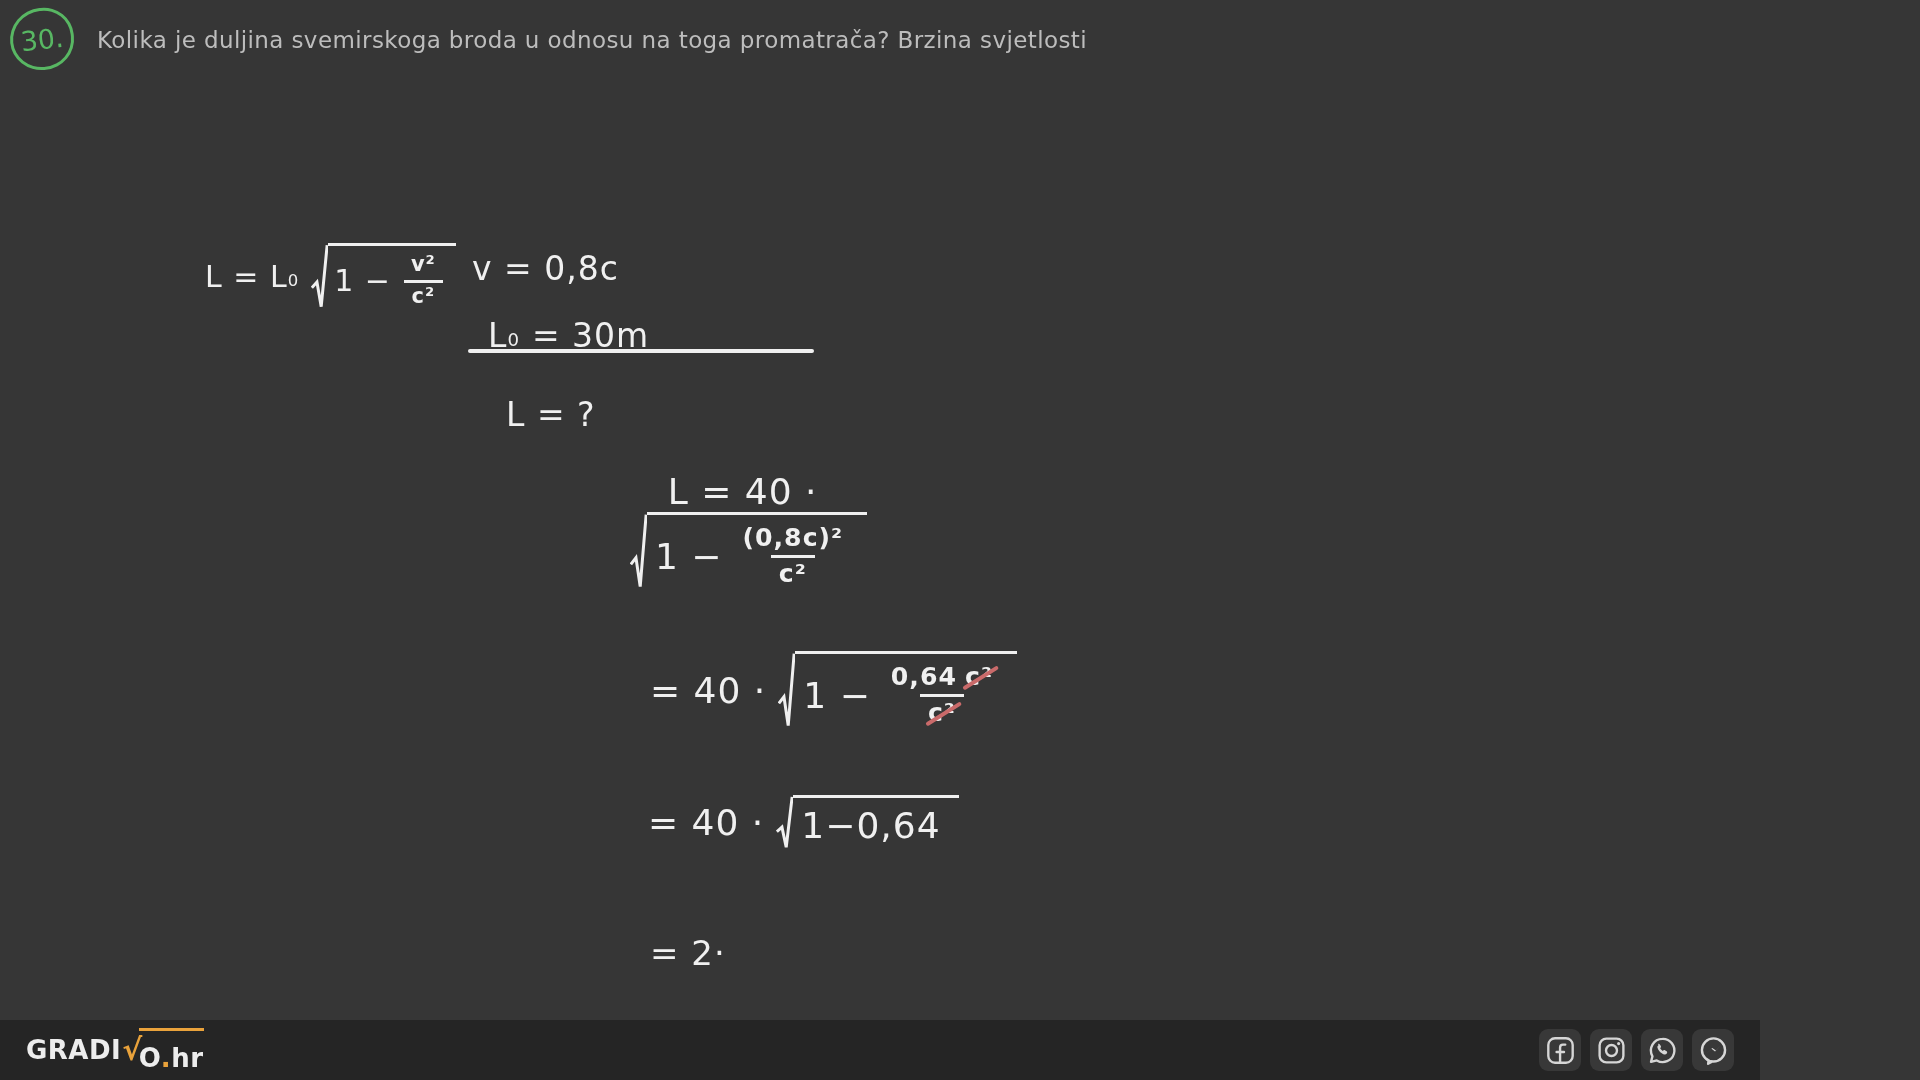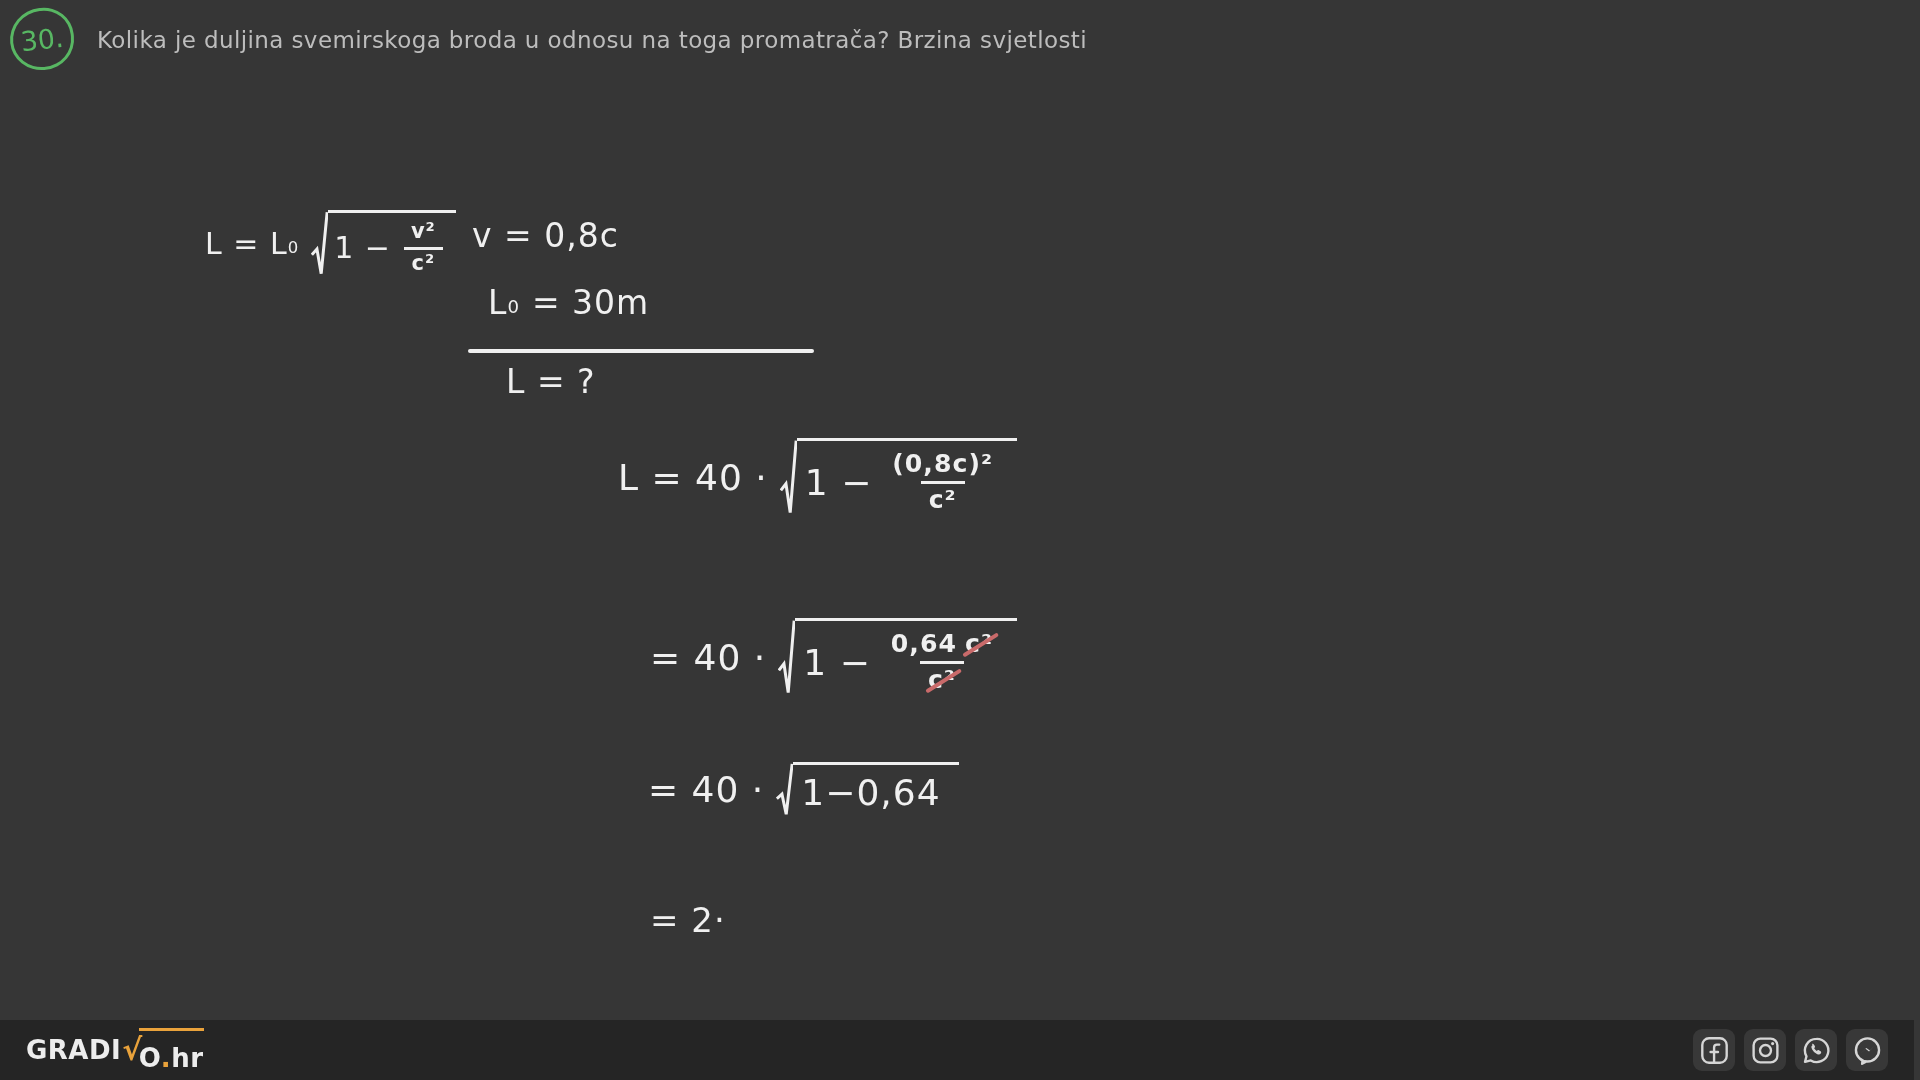--- a/index.html
+++ b/index.html
@@ -18,21 +18,21 @@
     display:flex;align-items:center;justify-content:center;
     color:var(--accent_green);font-size:27px;transform:rotate(-6deg);}
 
   
   .prob-text{position:absolute;left:97px;top:21px;color:var(--problem_text);
     font-size:23px;letter-spacing:.4px;}
   .prob-text .pline{height:38.5px;line-height:38.5px;white-space:nowrap;}
 
   
   .fx{position:absolute;display:flex;align-items:center;color:var(--ink);
-    white-space:nowrap;letter-spacing:1px;}
+    white-space:nowrap;letter-spacing:1px;margin-top:33px;}
   .fx .sp{margin-left:12px;}
   sub{font-size:.55em;transform:translateY(4px);display:inline-block;}
 
   .sqrt{display:flex;align-items:stretch;margin-left:12px;}
   .tick{width:17px;flex:0 0 auto;}
   .tick svg{width:100%;height:100%;display:block;}
   .rdc{border-top:3.5px solid var(--ink);display:flex;align-items:center;
     gap:12px;padding:9px 16px 2px 8px;}
 
   .frac{display:inline-flex;flex-direction:column;align-items:center;
@@ -45,28 +45,28 @@
     height:3.5px;background:var(--cancel_red);transform:rotate(-32deg);
     border-radius:2px;}
 
   .f1{left:205px;top:210px;font-size:30px;}
   .f1 .rdc{padding:7px 12px 2px 6px;}
   .f2{left:472px;top:216px;font-size:33px;}
   .f3{left:488px;top:283px;font-size:33px;}
   .hline{position:absolute;left:468px;top:349px;width:346px;height:4px;
     background:var(--ink);border-radius:2px;}
   .f4{left:506px;top:362px;font-size:33px;}
-  .f5{left:618px;top:438px;font-size:36px;}
+  .f5{left:618px;top:438px;font-size:36px;flex-direction:column;}
   .f6{left:650px;top:618px;font-size:36px;}
   .f7{left:648px;top:762px;font-size:36px;}
   .f7 .rdc{padding:7px 18px 4px 8px;text-align:center;}
   .f8{left:650px;top:900px;font-size:34px;}
 
   
-  .footer{position:absolute;left:0;top:1020px;width:1914px;height:60px;
+  .footer{position:absolute;left:0;top:1020px;width:1760px;height:60px;
     background:var(--footer_bg);display:flex;align-items:center;
     justify-content:space-between;padding:0 26px;}
   .logo{display:flex;align-items:center;font-weight:700;font-size:26px;
     color:#ededed;letter-spacing:.5px;}
   .lg-rad{color:var(--logo_orange);font-size:30px;font-weight:700;
     margin:0 -4px 0 1px;transform:translateY(-1px);}
   .lg-ov{display:inline-block;border-top:3.5px solid var(--logo_orange);
     padding-top:13px;line-height:1.1;}
   .lg-dot{color:var(--logo_orange);}
   .social{display:flex;gap:9px;}

